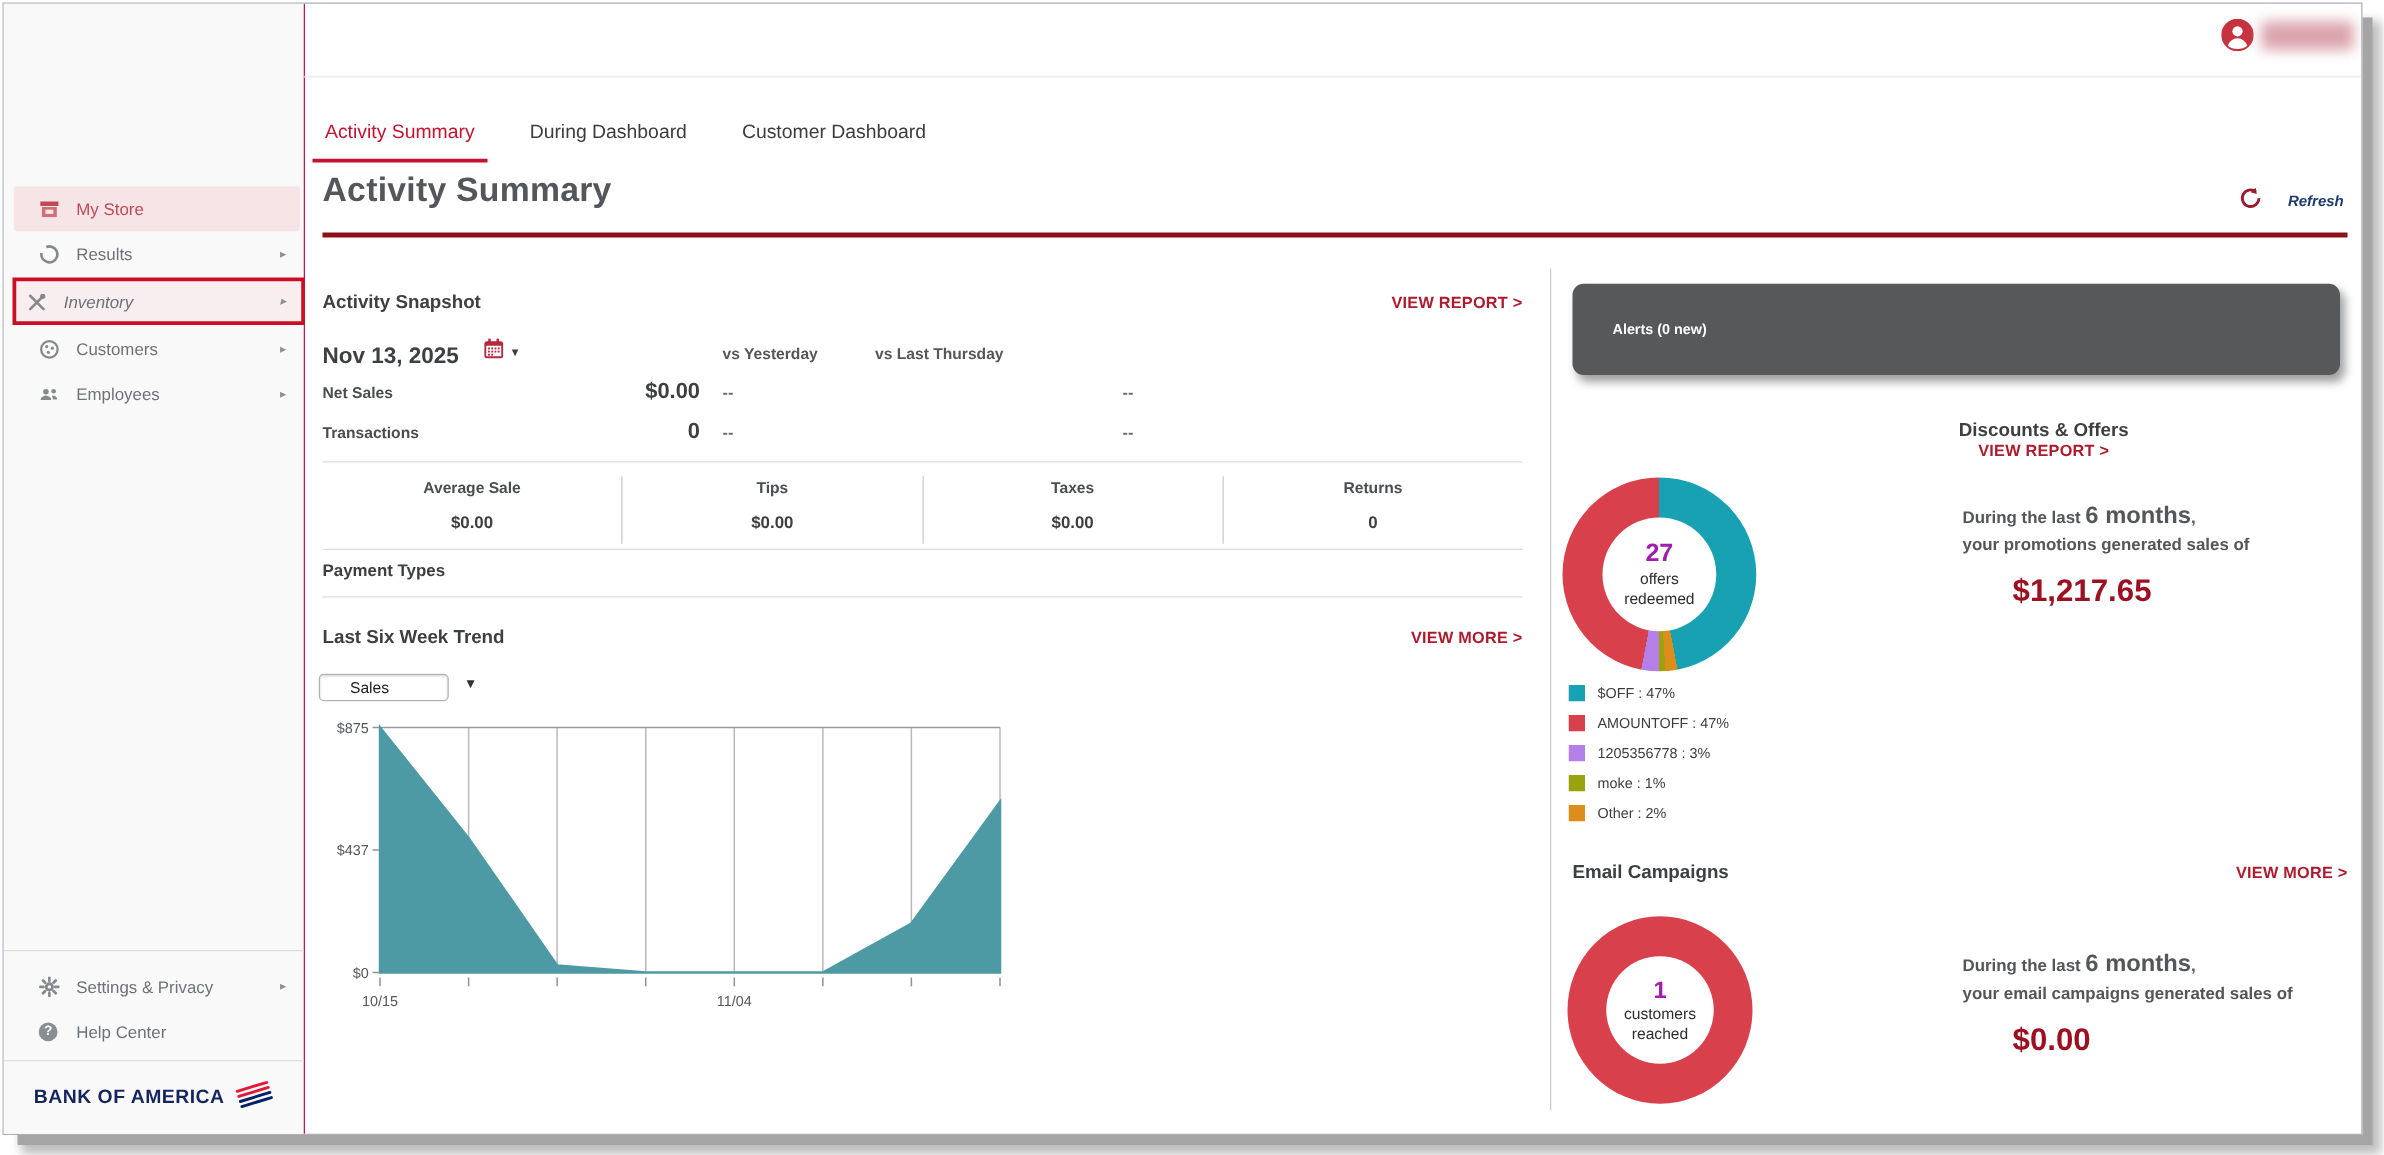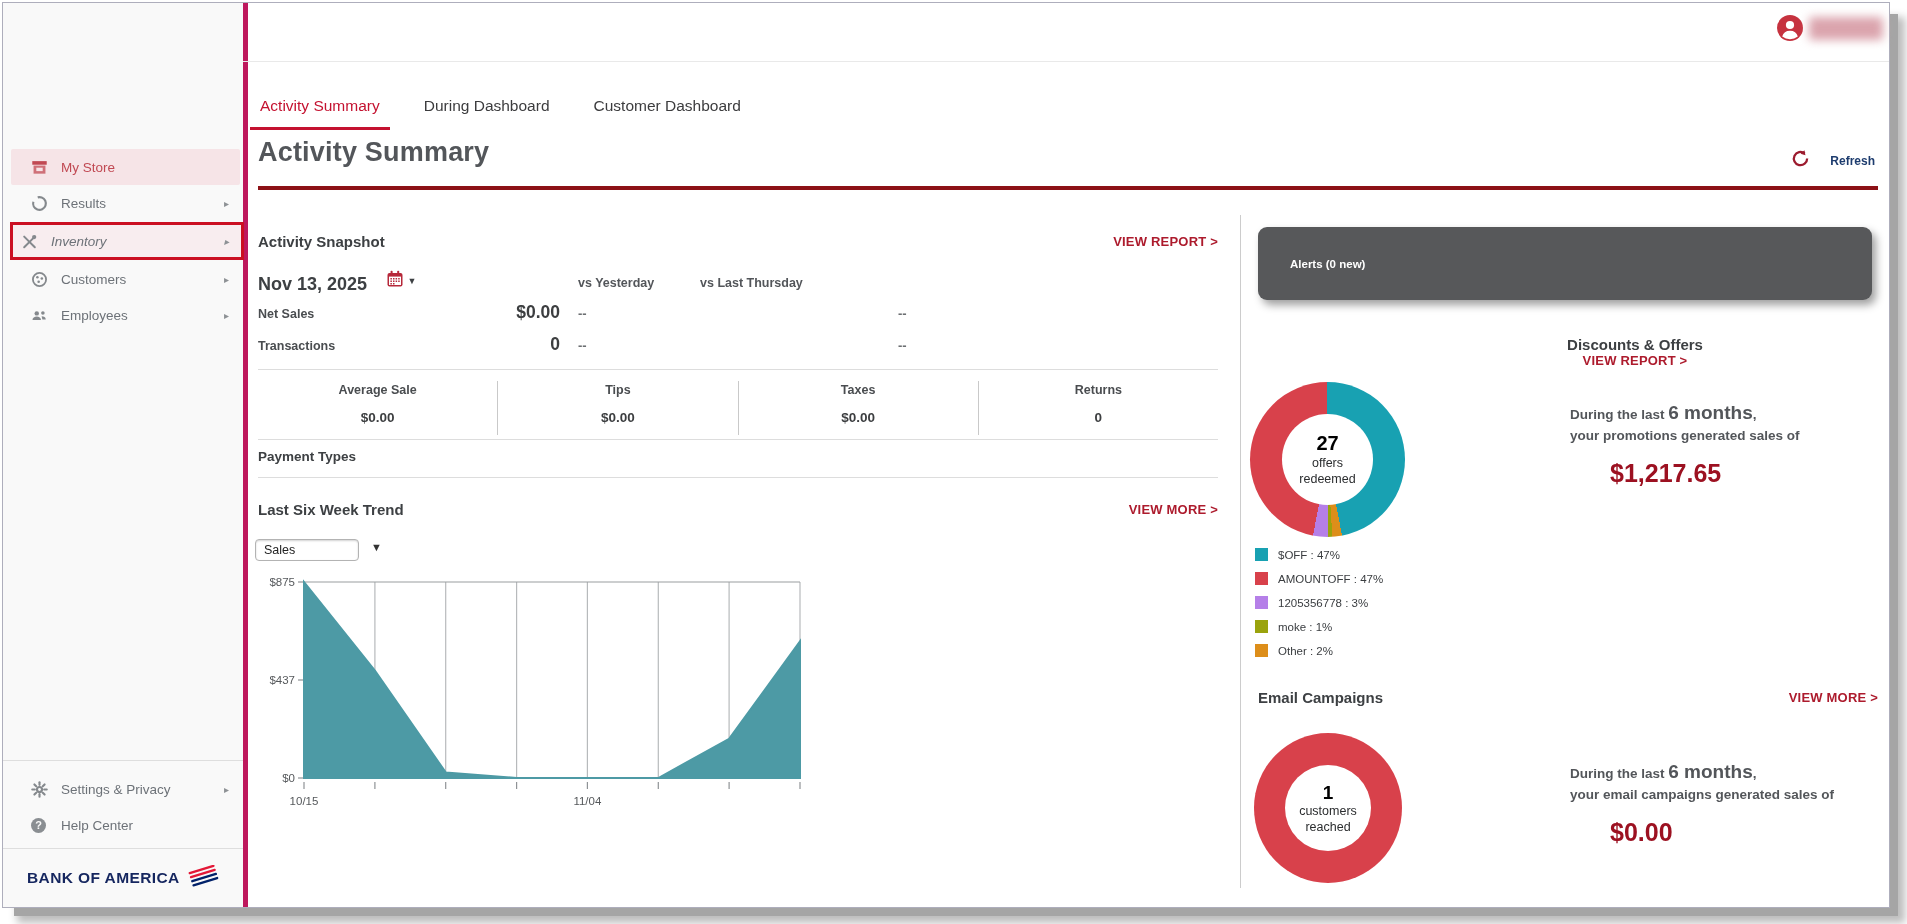--- a/index.html
+++ b/index.html
@@ -2,21 +2,21 @@
 <html><head>
 <meta charset="utf-8">
 <style>
   html,body{margin:0;padding:0;}
   body{width:1907px;height:924px;position:relative;overflow:hidden;background:#fff;
        font-family:"Liberation Sans",sans-serif;color:#3d4043;}
   .window{position:absolute;left:2px;top:2px;width:1886px;height:904px;background:#fff;
           border:1px solid #aeaebc;
           box-shadow:10px 10px 0 -2px #a5a5a5, 15px 15px 8px 0 #bdbdbd;}
   
-  .sidebar{position:absolute;left:0;top:0;bottom:0;width:240px;background:#f9f9f9;border-right:5px solid #be185d;}
+  .sidebar{position:absolute;left:0;top:0;bottom:0;width:240px;background:#f9f9f9;border-right:1px solid #be185d;}
   .nav{position:absolute;top:146px;left:0;right:0;}
   .nav-item{position:relative;height:36px;display:flex;align-items:center;padding:0 14px 0 28px;
             color:#6d7278;font-size:13.5px;cursor:pointer;box-sizing:border-box;}
   .nav-item .nicon{width:17px;height:17px;margin-right:13px;color:#85898d;flex:0 0 17px;display:flex;align-items:center;}
   .nav-item .nicon svg{width:17px;height:17px;display:block;}
   .nav-item .chev{margin-left:auto;color:#8d9195;font-size:10px;}
   .nav-item.active{background:#f6e4e7;color:#c14953;margin:0 3px 0 8px;padding-left:20px;border-radius:2px;}
   .nav-item.active .nicon{color:#c14953;}
   .nav-item.hl{margin:2px 0 2px 8px;background:#f8edef;outline:3px solid #cb0f22;outline-offset:-2px;padding-left:10px;font-style:italic;}
   .side-footer{position:absolute;left:0;right:0;top:757px;border-top:1px solid #dedede;padding-top:10px;}
@@ -28,21 +28,21 @@
   
   .topbar-line{position:absolute;left:240px;right:0;top:58px;border-top:1px solid #e9e9e9;}
   .avatar{position:absolute;top:12px;right:86px;width:26px;height:26px;}
   .redacted{position:absolute;top:14px;right:6px;width:74px;height:23px;border-radius:3px;
             background:#dba4ad;filter:blur(5px);}
   
   .tabs{position:absolute;left:247px;top:86px;display:flex;gap:24px;}
   .tab{padding:8px 10px 12px 10px;font-size:15.5px;color:#3c3c3e;cursor:pointer;}
   .tab.active{color:#c41230;border-bottom:3px solid #c41230;}
   .page-title{position:absolute;left:255px;top:134px;font-size:27px;font-weight:bold;color:#53565a;letter-spacing:.2px;}
-  .refresh{position:absolute;right:14px;top:146px;display:flex;align-items:center;gap:20px;cursor:pointer;}
+  .refresh{position:absolute;right:14px;top:146px;display:flex;align-items:center;gap:20px;cursor:pointer;font-style:italic;}
   .refresh .rlabel{font-size:12px;font-weight:bold;color:#1d3c6e;}
   .red-rule{position:absolute;left:255px;top:183px;width:1620px;height:4px;background:#8c1116;}
   
   .sec-head{display:flex;justify-content:space-between;align-items:center;}
   .sec-title{font-size:15px;font-weight:bold;color:#3d4043;}
   .view-link{font-size:13px;font-weight:bold;color:#ad1b2d;letter-spacing:.2px;cursor:pointer;}
   .hr{border-top:1px solid #ddd;}
   .dash{color:#6b6e71;font-weight:bold;font-size:13px;}
   
   .snap-head{position:absolute;left:255px;top:230px;width:960px;}
@@ -59,33 +59,33 @@
   .stats{position:absolute;left:255px;top:378px;width:960px;height:54px;display:flex;}
   .stat{flex:1;text-align:center;border-right:1px solid #c9c9c9;}
   .stat:last-child{border-right:none;}
   .stat .slabel{font-size:12.5px;font-weight:bold;color:#4a4d50;margin-top:2px;}
   .stat .sval{font-size:13.5px;font-weight:bold;color:#3c3e40;margin-top:13px;}
   .pay-title{position:absolute;left:255px;top:446px;font-size:13.5px;font-weight:bold;color:#3d4043;}
   
   .trend-head{position:absolute;left:255px;top:498px;width:960px;}
   .select{position:absolute;left:252px;top:536px;width:104px;height:22px;box-sizing:border-box;
           border:1px solid #b3b3b3;border-radius:4px;background:#fff;font-size:12.5px;color:#222;
-          padding:3px 8px;box-shadow:inset 0 1px 2px rgba(0,0,0,.18);cursor:pointer;}
+          padding:3px 24px;box-shadow:inset 0 1px 2px rgba(0,0,0,.18);cursor:pointer;}
   .select-caret{position:absolute;left:368px;top:538px;font-size:11px;color:#333;cursor:pointer;}
   .trend-svg{position:absolute;left:255px;top:565px;}
   
   .col-div{position:absolute;left:1237px;top:212px;height:673px;border-left:1px solid #ccc;}
   .alerts{position:absolute;left:1255px;top:224px;width:614px;height:73px;background:#57585a;border-radius:9px;
           box-shadow:4px 5px 8px rgba(0,0,0,.38);display:flex;align-items:center;padding-left:32px;
           box-sizing:border-box;color:#fff;font-size:11.5px;font-weight:bold;cursor:pointer;}
   .disc-head{position:absolute;left:1322px;top:333px;width:620px;flex-direction:column;}
   .donut{border-radius:50%;position:absolute;}
   .hole{position:absolute;background:#fff;border-radius:50%;display:flex;flex-direction:column;
         align-items:center;justify-content:center;line-height:1.25;}
-  .hole .hv{font-size:20px;font-weight:bold;color:#000000;}
+  .hole .hv{font-size:20px;font-weight:bold;color:#a21caf;}
   .hole .hl2{font-size:12.5px;color:#2b2d2f;}
   .legend{position:absolute;left:1252px;top:545px;display:flex;flex-direction:column;gap:11px;}
   .leg-row{display:flex;align-items:center;gap:10px;}
   .leg-sq{width:13px;height:13px;flex:0 0 13px;}
   .leg-lb{font-size:11.5px;color:#3a3d40;}
   .promo{position:absolute;width:320px;color:#53565a;}
   .promo .l1{font-size:13.5px;font-weight:bold;}
   .promo .l1 .big{font-size:19px;}
   .promo .l2{font-size:13.5px;font-weight:bold;margin-top:4px;}
   .promo .amt{font-size:25px;font-weight:bold;color:#9c1121;margin-top:16px;margin-left:40px;}

